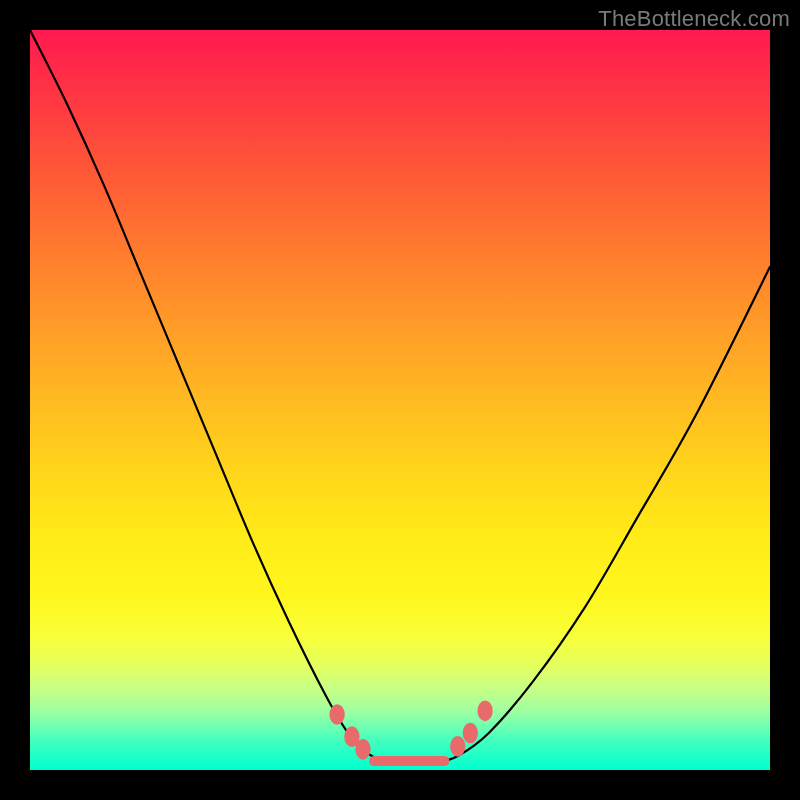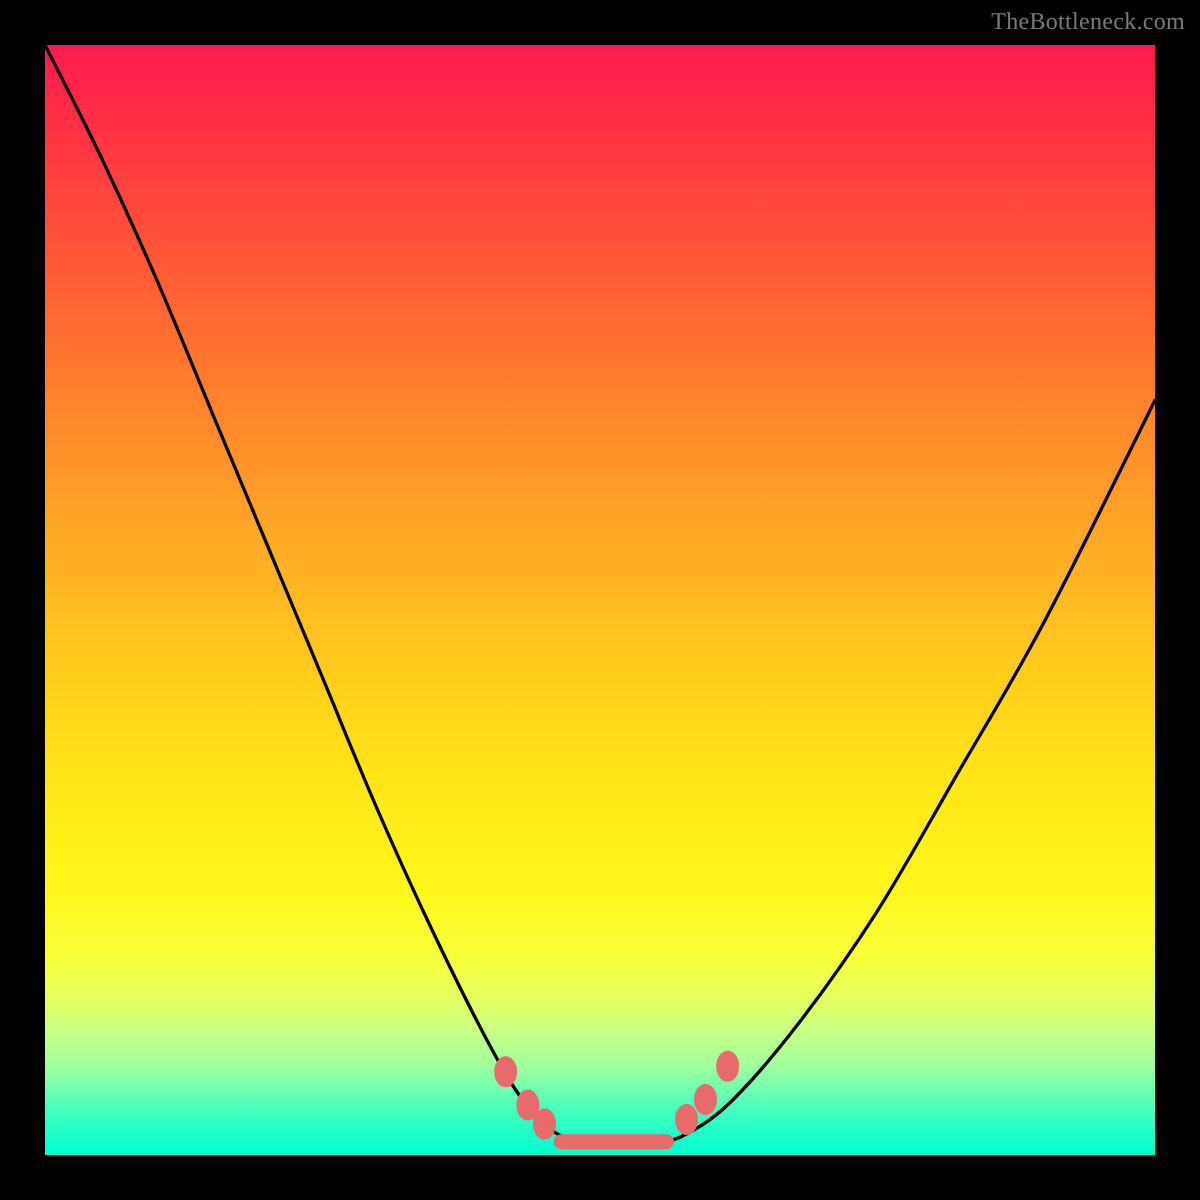--- a/index.html
+++ b/index.html
@@ -42,22 +42,22 @@
     position: absolute;
     left: 0; top: 0;
     width: 740px; height: 740px;
     pointer-events: none;
   }
   .watermark {
     position: absolute;
     top: 6px;
     right: 10px;
     color: #7a7a7a;
-    font-family: Liberation Serif, serif;
-    font-size: 16px;
+    font-family: Liberation Sans, sans-serif;
+    font-size: 22px;
     font-weight: 500;
     letter-spacing: 0.2px;
   }
 </style>
 </head>
 <body>
 <div class="frame">
 
   <div class="watermark">TheBottleneck.com</div>
 

